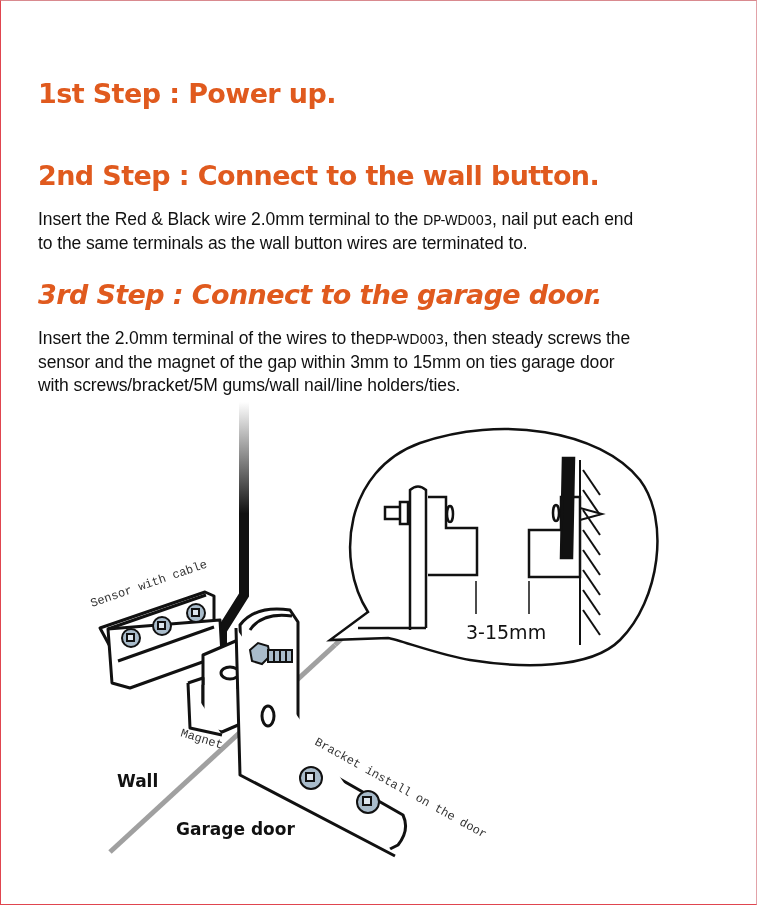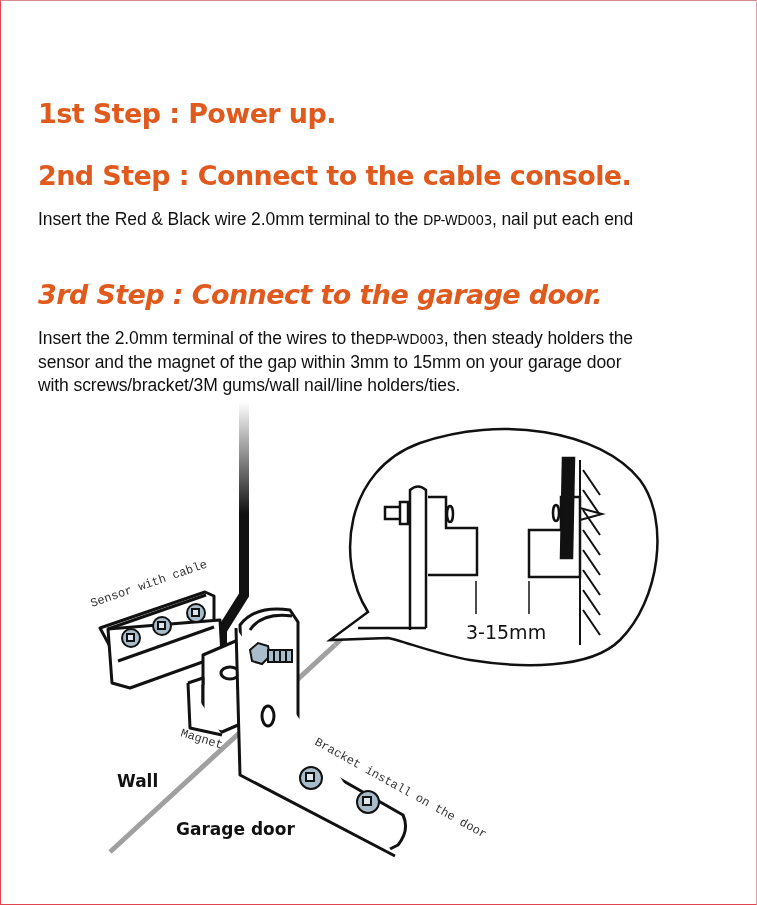--- a/index.html
+++ b/index.html
@@ -7,21 +7,21 @@
     .frame {
       position: absolute; left: 0; top: 0; width: 755px; height: 903px;
       border: 1px solid #e0454f; border-top-color: #d98a8f; border-right-color: #e2a2a8;
       box-sizing: content-box;
     }
     .heading {
       position: absolute; left: 38px;
       font-family: "DejaVu Sans", sans-serif; font-weight: bold;
       color: #e05a1e; letter-spacing: -0.6px; white-space: nowrap;
     }
-    .h1 { top: 78px; font-size: 27px; margin-top: 20px; }
+    .h1 { top: 78px; font-size: 27px; }
     .h2 { top: 160px; font-size: 27px; }
     .h3 { top: 279px; font-size: 27px; font-style: italic; }
     .para {
       position: absolute; left: 38px; width: 700px;
       font-family: "Liberation Sans", sans-serif; font-size: 17.5px; line-height: 23px;
       color: #111; white-space: nowrap; letter-spacing: -0.1px;
     }
     .p2 { top: 208px; }
     .p3 { top: 327px; }
     .model { font-family: "DejaVu Sans", sans-serif; font-size: 13.5px; letter-spacing: -0.4px; }
@@ -30,30 +30,31 @@
     .label-bold { font-family: "DejaVu Sans", sans-serif; font-weight: bold; font-size: 17px; fill: #111; }
     .label-gap { font-family: "DejaVu Sans", sans-serif; font-size: 19px; fill: #111; }
   </style>
 </head>
 <body>
 
 <div class="frame"></div>
 
 <div class="heading h1">1st Step : Power up.</div>
 
-<div class="heading h2">2nd Step : Connect to the cable console.</div>
+<div class="heading h2">2nd Step : Connect to the wall button.</div>
 <div class="para p2">
   <div><span>Insert the Red &amp; Black wire 2.0mm terminal to the </span><span class="model">DP-WD003</span><span>, nail put each end</span></div>
+  <div>to the same terminals as the wall button wires are terminated to.</div>
 </div>
 
 <div class="heading h3">3rd Step : Connect to the garage door.</div>
 <div class="para p3">
-  <div><span>Insert the 2.0mm terminal of the wires to the</span><span class="model">DP-WD003</span><span>, then steady holders the</span></div>
-  <div>sensor and the magnet of the gap within 3mm to 15mm on your garage door</div>
-  <div>with screws/bracket/3M gums/wall nail/line holders/ties.</div>
+  <div><span>Insert the 2.0mm terminal of the wires to the</span><span class="model">DP-WD003</span><span>, then steady screws the</span></div>
+  <div>sensor and the magnet of the gap within 3mm to 15mm on ties garage door</div>
+  <div>with screws/bracket/5M gums/wall nail/line holders/ties.</div>
 </div>
 
 <svg class="diagram" viewBox="0 0 757 905" xmlns="http://www.w3.org/2000/svg">
   <defs>
     <linearGradient id="wireGrad" x1="0" y1="0" x2="0" y2="1">
       <stop offset="0" stop-color="#ffffff"></stop>
       <stop offset="0.45" stop-color="#111111"></stop>
       <stop offset="1" stop-color="#111111"></stop>
     </linearGradient>
   </defs>

